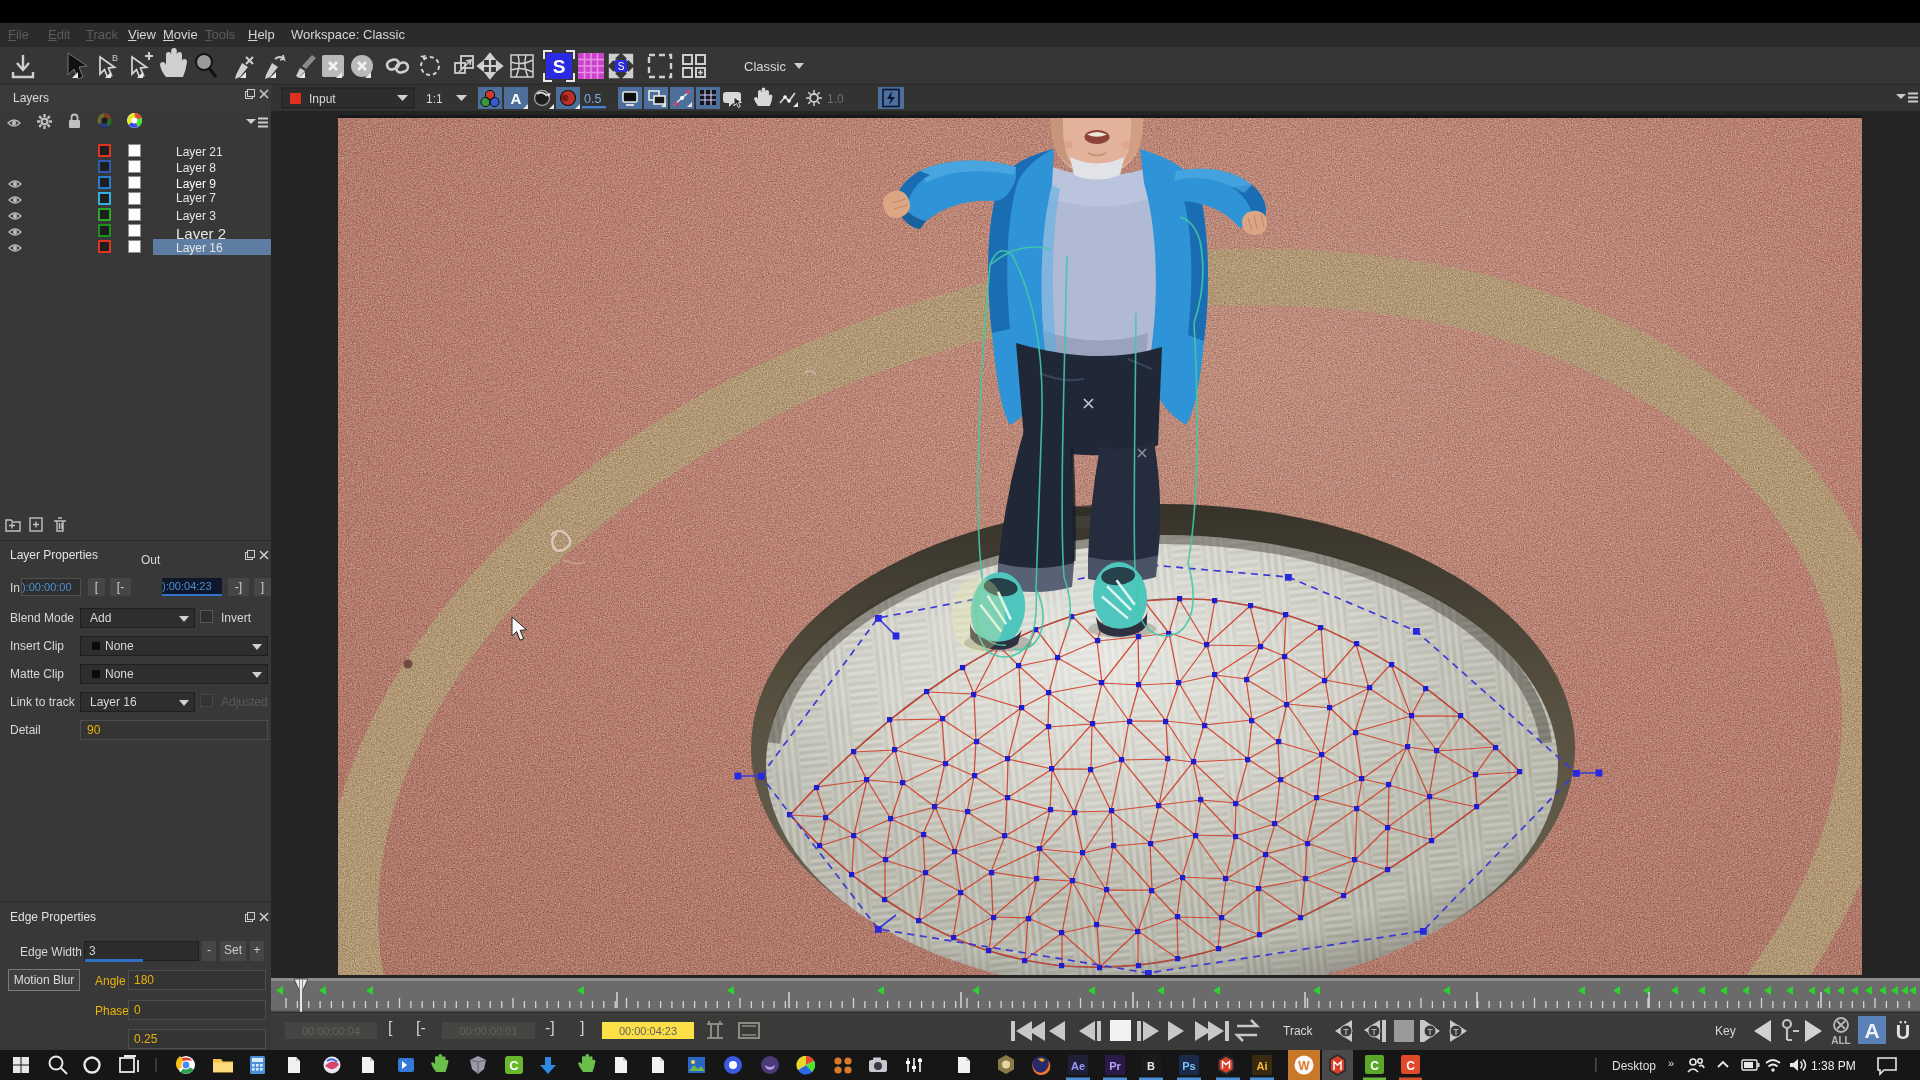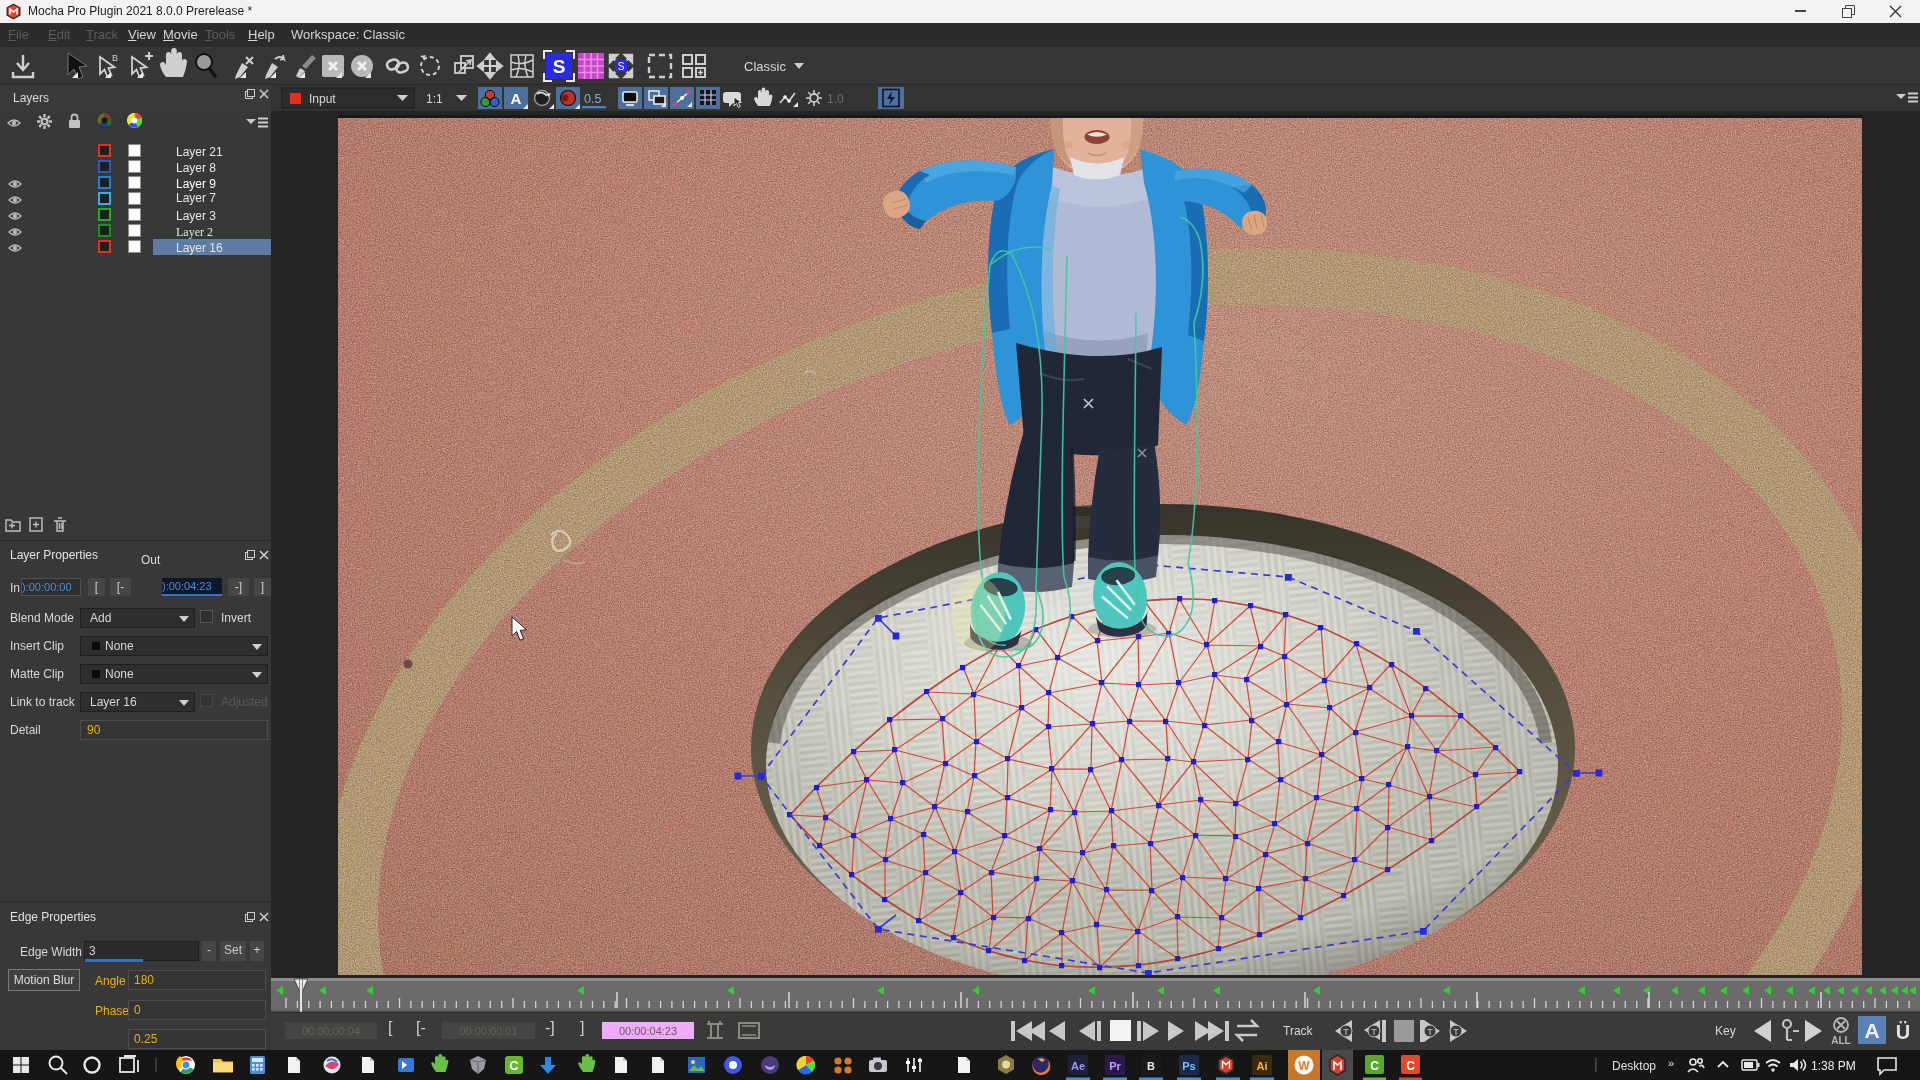--- a/index.html
+++ b/index.html
@@ -16,36 +16,20 @@
 #controls{left:271px;top:1012px;width:1649px;height:38px;background:#3a3a39;border-top:1px solid #2e2e2e;}
 #taskbar{left:0;top:1050px;width:1920px;height:30px;background:#181818;}
 .panelhdr{position:absolute;color:#e2e2e2;font-size:12px;}
 .lbl{position:absolute;color:#d8d8d8;font-size:12px;}
 .lbl2{position:absolute;color:#eab308;font-size:12px;}
 .btn{position:absolute;background:#464645;color:#cccccc;font-size:12px;text-align:center;}
 .carat{position:absolute;width:0;height:0;border-left:5px solid transparent;border-right:5px solid transparent;border-top:6px solid #cfcfcf;}
 </style></head>
 <body>
 <div id="root">
-<div class="abs" id="titlebar">
-<svg class="abs" style="left:5px;top:3px" width="17" height="17" viewBox="0 0 17 17">
- <polygon points="8.5,0.5 15.5,4.5 15.5,12.5 8.5,16.5 1.5,12.5 1.5,4.5" fill="#2b2b2b"></polygon>
- <polygon points="8.5,2 14.2,5.3 14.2,11.7 8.5,15 2.8,11.7 2.8,5.3" fill="#e8442a"></polygon>
- <path d="M5 11.5 V6 l3.5 3 L12 6 v5.5" stroke="#fff" stroke-width="1.6" fill="none"></path>
-</svg>
-<div class="abs" style="left:28px;top:4px;color:#1c1c1c;font-size:12px;">Mocha Pro Plugin 2021 8.0.0 Prerelease *</div>
-<div class="abs" style="left:1795px;top:10px;width:11px;height:1.5px;background:#444;"></div>
-<svg class="abs" style="left:1842px;top:5px" width="13" height="13" viewBox="0 0 13 13">
-        <rect x="0.5" y="3.5" width="9" height="9" fill="none" stroke="#444"></rect>
-        <path d="M3.5 3.5 v-3 h9 v9 h-3" fill="none" stroke="#444"></path>
-      </svg>
-<svg class="abs" style="left:1889px;top:5px" width="13" height="13" viewBox="0 0 13 13">
-        <path d="M1 1 L12 12 M12 1 L1 12" stroke="#333" stroke-width="1.4"></path>
-      </svg>
-</div>
 <div class="abs" id="menubar">
       <div class="mi dis" style="left:8px"><u>F</u>ile</div>
       <div class="mi dis" style="left:48px"><u>E</u>dit</div>
       <div class="mi dis" style="left:86px"><u>T</u>rack</div>
       <div class="mi" style="left:128px"><u>V</u>iew</div>
       <div class="mi" style="left:163px"><u>M</u>ovie</div>
       <div class="mi dis" style="left:205px"><u>T</u>ools</div>
       <div class="mi" style="left:248px"><u>H</u>elp</div>
       <div class="mi" style="left:291px">Workspace: Classic</div>
     </div>
@@ -260,21 +244,21 @@
       </svg>
 <div class="abs" style="left:98px;top:97px;width:13px;height:13px;background:#1e1e1e;border:2px solid #2aa82a;"></div>
 <div class="abs" style="left:128px;top:97px;width:13px;height:13px;background:#fdfdfd;border:1px solid #8a8a8a;"></div>
 <div class="abs" style="left:176px;top:97.5px;color:#e6e6e6;font-size:12px;">Layer 3</div>
 <svg class="abs" style="left:8px;top:116px" width="14" height="10" viewBox="0 0 14 10">
         <path d="M1 5 Q7 -1 13 5 Q7 11 1 5z" fill="none" stroke="#b8b8b8" stroke-width="1.4"></path>
         <circle cx="7" cy="5" r="2.2" fill="#b8b8b8"></circle>
       </svg>
 <div class="abs" style="left:98px;top:113px;width:13px;height:13px;background:#1e1e1e;border:2px solid #1f8f1f;"></div>
 <div class="abs" style="left:128px;top:113px;width:13px;height:13px;background:#fdfdfd;border:1px solid #8a8a8a;"></div>
-<div class="abs" style="left:176px;top:113.5px;color:#e6e6e6;font-size:12px;font-family:Liberation Serif, serif;">Layer 2</div>
+<div class="abs" style="left:176px;top:113.5px;color:#e6e6e6;font-size:15px;">Layer 2</div>
 <div class="abs" style="left:153px;top:128px;width:118px;height:16px;background:#5e7da2;"></div>
 <svg class="abs" style="left:8px;top:132px" width="14" height="10" viewBox="0 0 14 10">
         <path d="M1 5 Q7 -1 13 5 Q7 11 1 5z" fill="none" stroke="#b8b8b8" stroke-width="1.4"></path>
         <circle cx="7" cy="5" r="2.2" fill="#b8b8b8"></circle>
       </svg>
 <div class="abs" style="left:98px;top:129px;width:13px;height:13px;background:#1e1e1e;border:2px solid #e03224;"></div>
 <div class="abs" style="left:128px;top:129px;width:13px;height:13px;background:#fdfdfd;border:1px solid #8a8a8a;"></div>
 <div class="abs" style="left:176px;top:129.5px;color:#e6e6e6;font-size:12px;">Layer 16</div>
 <svg class="abs" style="left:5px;top:405px" width="70" height="18" viewBox="0 0 70 18">
         <g fill="none" stroke="#c0c0c0" stroke-width="1.4">
@@ -523,21 +507,21 @@
 <path d="M23 1 h14 l-5.5 12 h-3z" fill="#e8e8e8" stroke="#333" stroke-width="0.8"></path>
 <rect x="28.6" y="1" width="2.8" height="33" fill="#e8e8e8" stroke="#333" stroke-width="0.5"></rect>
 </svg>
 <div class="abs" id="controls"></div>
     <div class="abs" style="left:284px;top:1021px;width:94px;height:19px;background:#454543;border:1px solid #3a3a38;color:#61615d;font-size:11px;line-height:18px;text-align:center;">00:00:00:04</div>
 <div class="abs" style="left:388px;top:1019px;color:#cfcfcf;font-size:16px;">[</div>
 <div class="abs" style="left:416px;top:1019px;color:#cfcfcf;font-size:16px;">[-</div>
 <div class="abs" style="left:441px;top:1021px;width:95px;height:19px;background:#454543;border:1px solid #3a3a38;color:#61615d;font-size:11px;line-height:18px;text-align:center;">00:00:00:01</div>
 <div class="abs" style="left:545px;top:1019px;color:#cfcfcf;font-size:16px;">-]</div>
 <div class="abs" style="left:580px;top:1019px;color:#cfcfcf;font-size:16px;">]</div>
-<div class="abs" style="left:601px;top:1021px;width:94px;height:19px;background:#f0abfc;border:1px solid #3a3a38;color:#61615d;font-size:11px;line-height:18px;text-align:center;">00:00:04:23</div>
+<div class="abs" style="left:601px;top:1021px;width:94px;height:19px;background:#fde047;border:1px solid #3a3a38;color:#61615d;font-size:11px;line-height:18px;text-align:center;">00:00:04:23</div>
 <svg class="abs" style="left:705px;top:1020px" width="58" height="22" viewBox="0 0 58 22">
       <g stroke="#8a8a86" stroke-width="2" fill="none">
         <path d="M2 4 h16 M2 18 h16 M6 4 v14 M13 4 v14"></path>
         <path d="M4 1 v4 M15 1 v4"></path>
         <rect x="34" y="3" width="20" height="15"></rect>
         <path d="M37 6 h14 M37 15 h14" stroke-width="1.4"></path>
       </g>
     </svg>
 <svg class="abs" style="left:1005px;top:1014px" width="260" height="34" viewBox="0 0 260 34">
       <path d="M6 7 h4 v20 h-4z M27 7 l-16 10 16 10z M40 7 l-16 10 16 10z" fill="#c8c8c8"></path>

